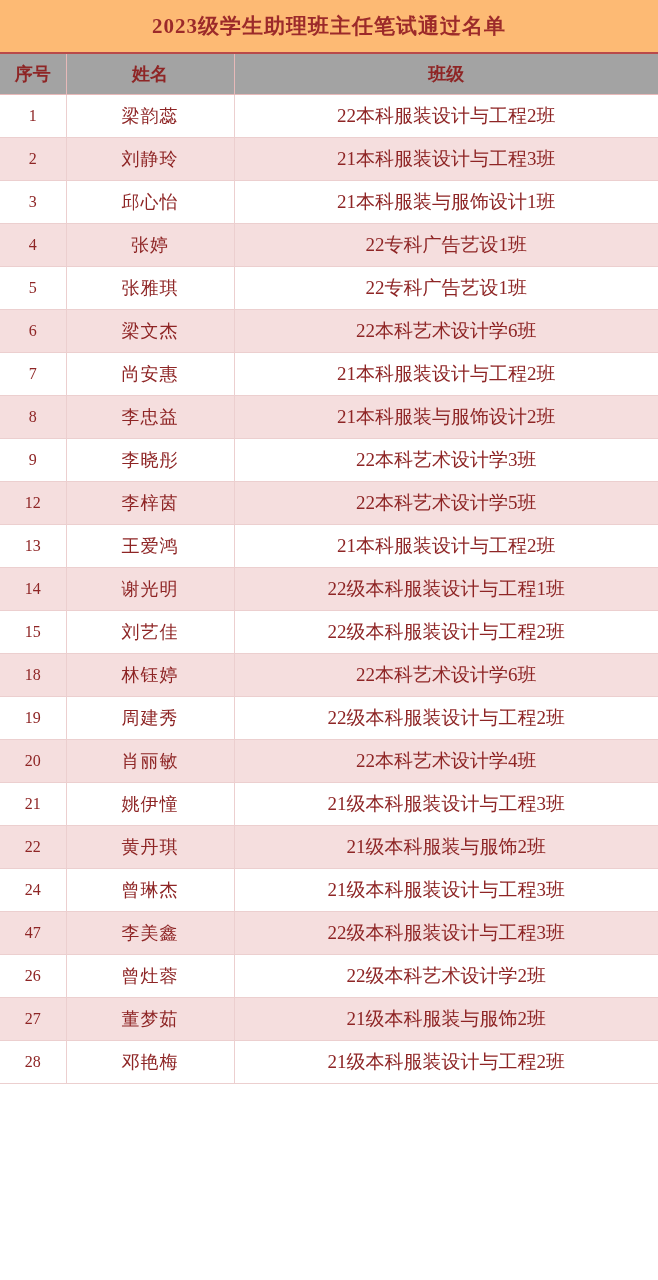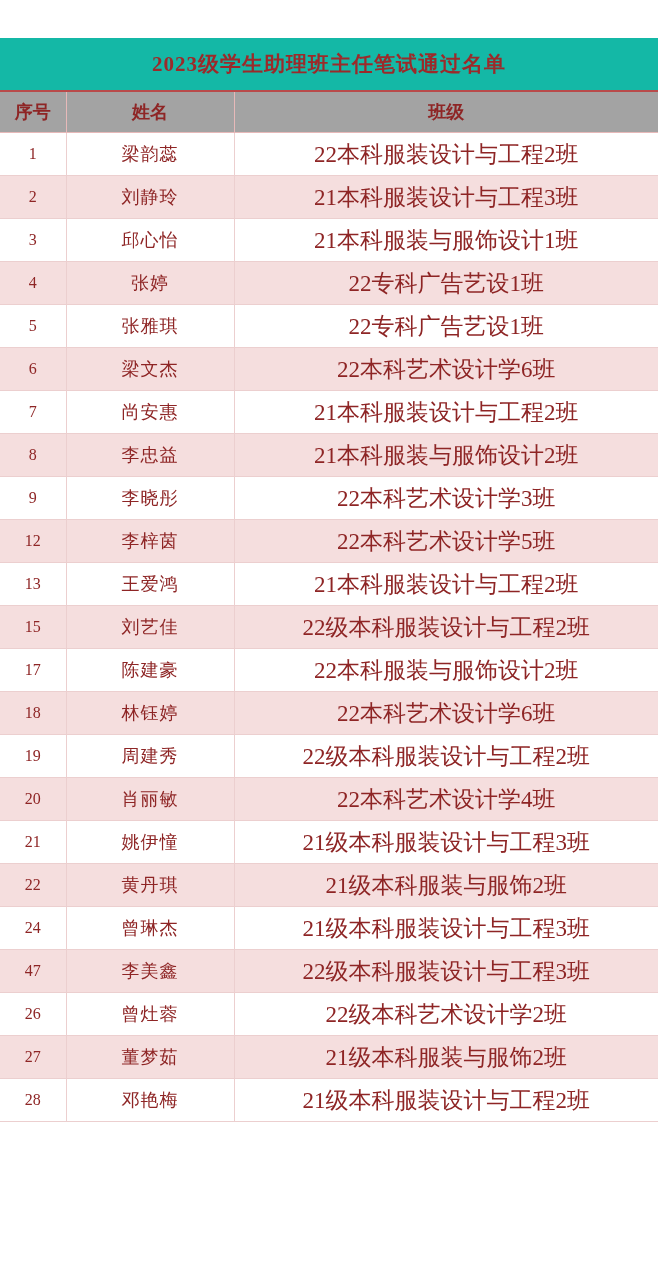--- a/index.html
+++ b/index.html
@@ -15,23 +15,22 @@
   .sheet {
     width: 658px;
     box-sizing: border-box;
     background: #ffffff;
   }
   .title-bar {
     height: 52px;
     display: flex;
     align-items: center;
     justify-content: center;
-    background: #14b8a6;
+    background: #fdba74;
     border-bottom: 2px solid #b94a4a;
-    margin-top: 38px;
   }
   .title-text {
     font-size: 21px;
     font-weight: bold;
     letter-spacing: 1px;
     color: #9c2a2a;
     font-family: "Liberation Serif", "DejaVu Serif", serif;
   }
   table.roster {
     width: 100%;
@@ -63,21 +62,21 @@
     white-space: nowrap;
     overflow: hidden;
   }
   table.roster td:last-child { border-right: none; }
 
   table.roster tbody tr:nth-child(odd) { background: #ffffff; }
   table.roster tbody tr:nth-child(even) { background: #f5dede; }
 
   table.roster td.col-no { font-size: 16px; }
   table.roster td.col-name { font-size: 18px; letter-spacing: 1px; }
-  table.roster td.col-class { font-size: 23px; }
+  table.roster td.col-class { font-size: 19px; }
 </style>
 </head>
 <body>
 
 <div class="sheet">
   <div class="title-bar">
     <div class="title-text">2023级学生助理班主任笔试通过名单</div>
   </div>
 
   <table class="roster">
@@ -143,30 +142,30 @@
           <td class="col-no">12</td>
           <td class="col-name">李梓茵</td>
           <td class="col-class">22本科艺术设计学5班</td>
         </tr>
         <tr>
           <td class="col-no">13</td>
           <td class="col-name">王爱鸿</td>
           <td class="col-class">21本科服装设计与工程2班</td>
         </tr>
         <tr>
+          <td class="col-no">14</td>
+          <td class="col-name">谢光明</td>
+          <td class="col-class">22级本科服装设计与工程1班</td>
+        </tr>
+        <tr>
           <td class="col-no">15</td>
           <td class="col-name">刘艺佳</td>
           <td class="col-class">22级本科服装设计与工程2班</td>
         </tr>
         <tr>
-          <td class="col-no">17</td>
-          <td class="col-name">陈建豪</td>
-          <td class="col-class">22本科服装与服饰设计2班</td>
-        </tr>
-        <tr>
           <td class="col-no">18</td>
           <td class="col-name">林钰婷</td>
           <td class="col-class">22本科艺术设计学6班</td>
         </tr>
         <tr>
           <td class="col-no">19</td>
           <td class="col-name">周建秀</td>
           <td class="col-class">22级本科服装设计与工程2班</td>
         </tr>
         <tr>

